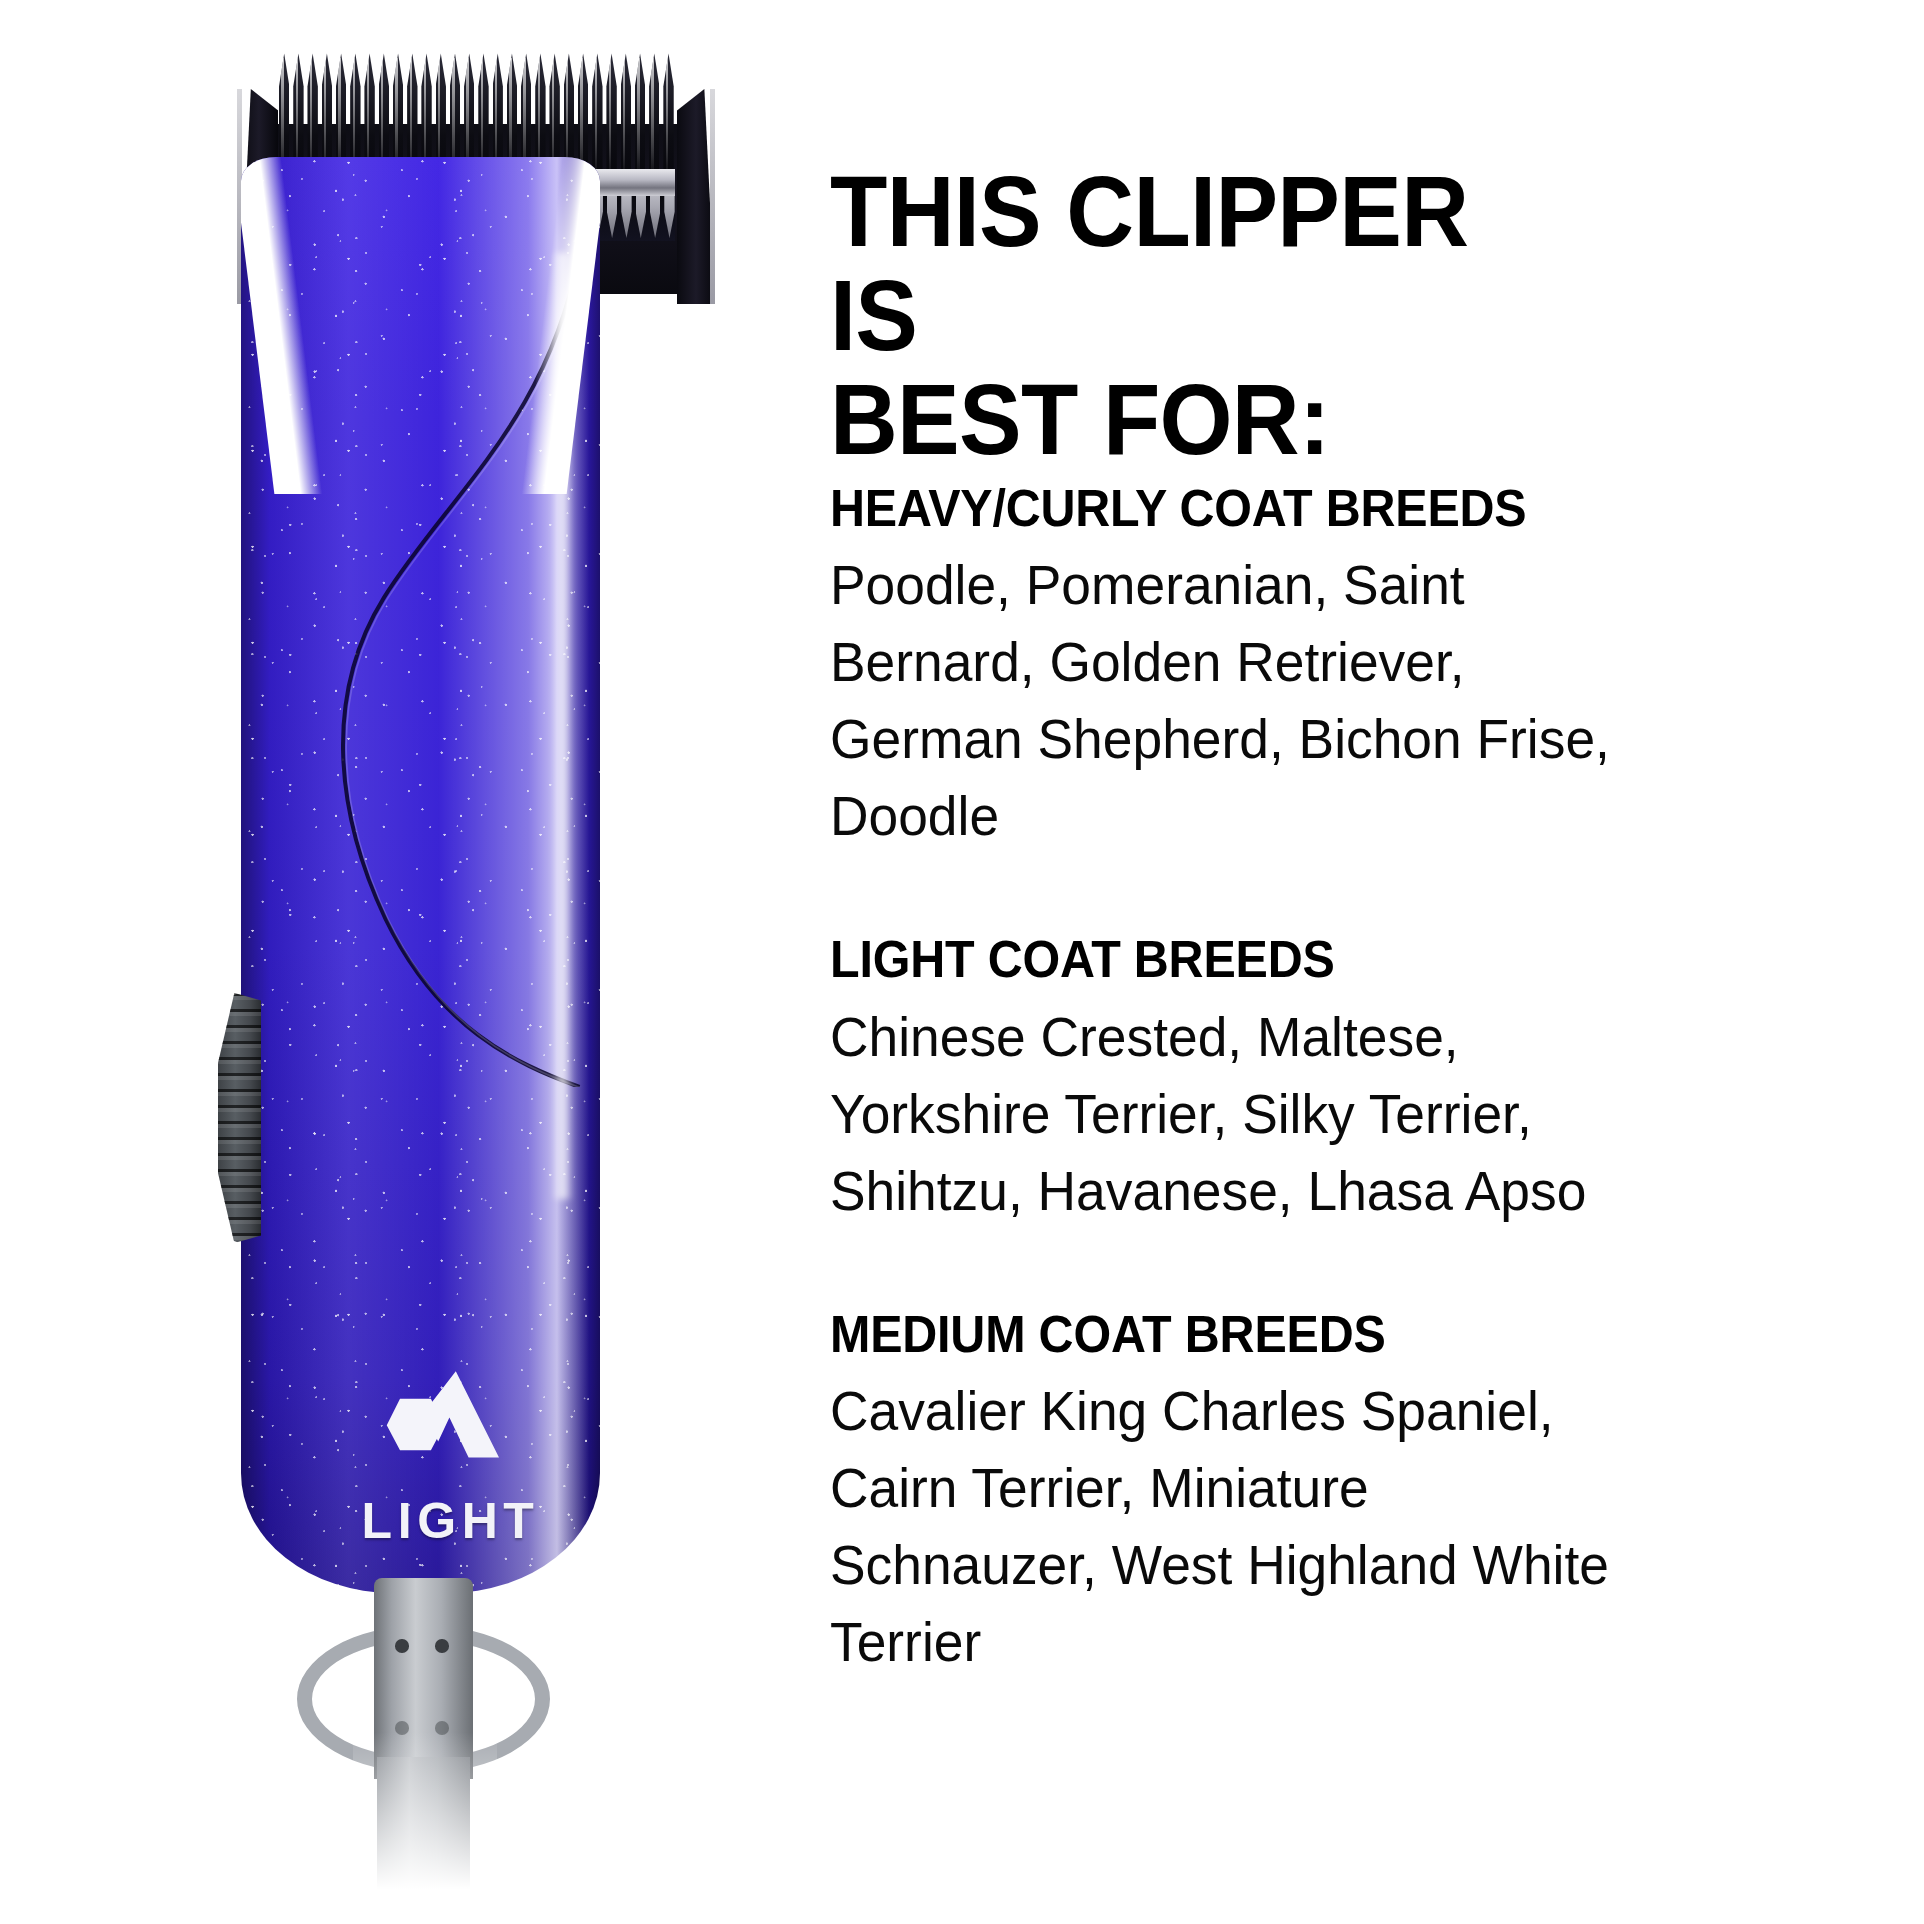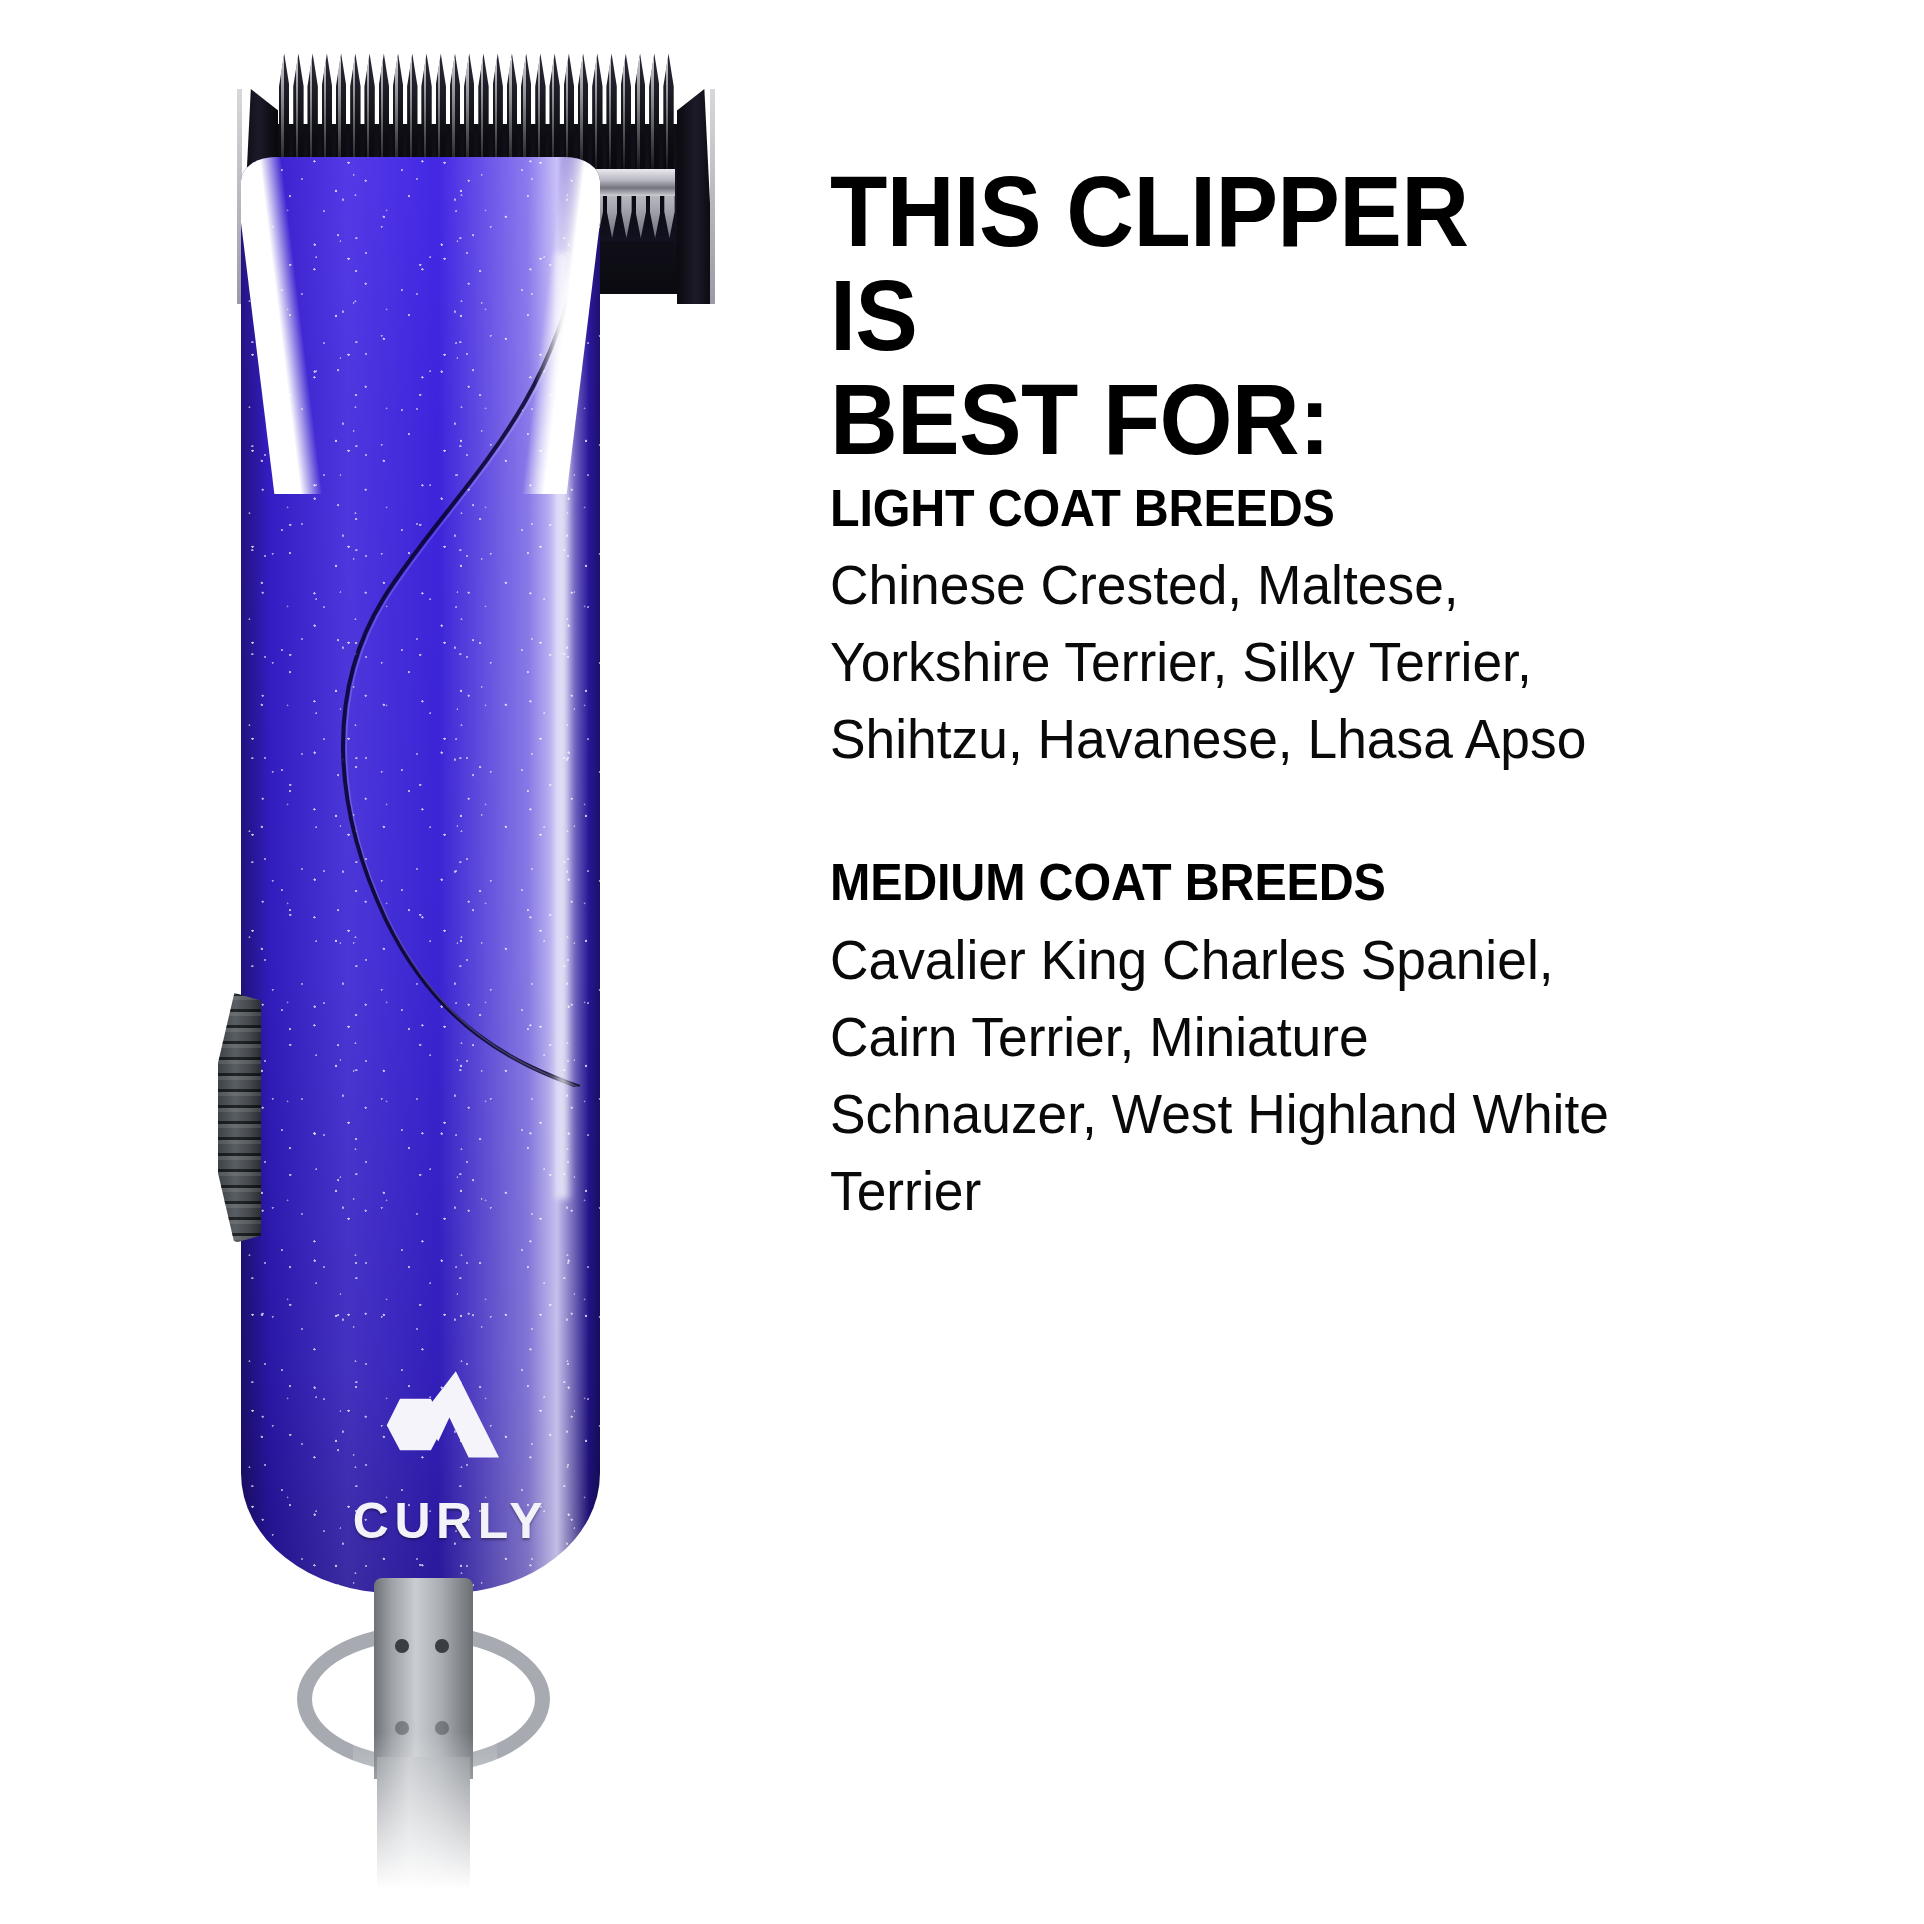--- a/index.html
+++ b/index.html
@@ -434,40 +434,44 @@
 
     <div id="side-dial">
       <div class="dial-ridges"></div>
     </div>
 
     <div id="andis-logo">
       <svg id="andis-mark" width="144" height="120" viewBox="0 0 180 150">
         <path d="M 96 4 L 150 112 L 112 112 L 88 62 L 74 92 L 56 56 Z" fill="#f4f4fa"></path>
         <path d="M 64 68 L 82 104 L 64 138 L 22 138 L 4 104 L 22 68 Z" fill="#f4f4fa" transform="translate(6,-24) scale(.92)"></path>
       </svg>
-      <div id="andis-wordmark">CURLY</div>
+      <div id="andis-wordmark">LIGHT</div>
     </div>
 
     <div id="hang-ring"></div>
     <div id="strain-relief">
       <div class="relief-hole h1"></div>
       <div class="relief-hole h2"></div>
       <div class="relief-hole h3"></div>
       <div class="relief-hole h4"></div>
     </div>
     <div id="cord"></div>
     <div id="cord-fade"></div>
   </div>
 
   <div id="copy-column">
 
     <h1 id="headline"><span>THIS CLIPPER IS</span><br><span>BEST FOR:</span></h1>
 
     <div id="sections">
 
+      <div class="section">
+        <div class="section-title">HEAVY/CURLY COAT BREEDS</div>
+        <div class="section-body">Poodle, Pomeranian, Saint Bernard, Golden Retriever, German Shepherd, Bichon Frise, Doodle</div>
+      </div>
 
       <div class="section">
         <div class="section-title">LIGHT COAT BREEDS</div>
         <div class="section-body">Chinese Crested, Maltese, Yorkshire Terrier, Silky Terrier, Shihtzu, Havanese, Lhasa Apso</div>
       </div>
 
       <div class="section">
         <div class="section-title">MEDIUM COAT BREEDS</div>
         <div class="section-body">Cavalier King Charles Spaniel, Cairn Terrier, Miniature Schnauzer, West Highland White Terrier</div>
       </div>

